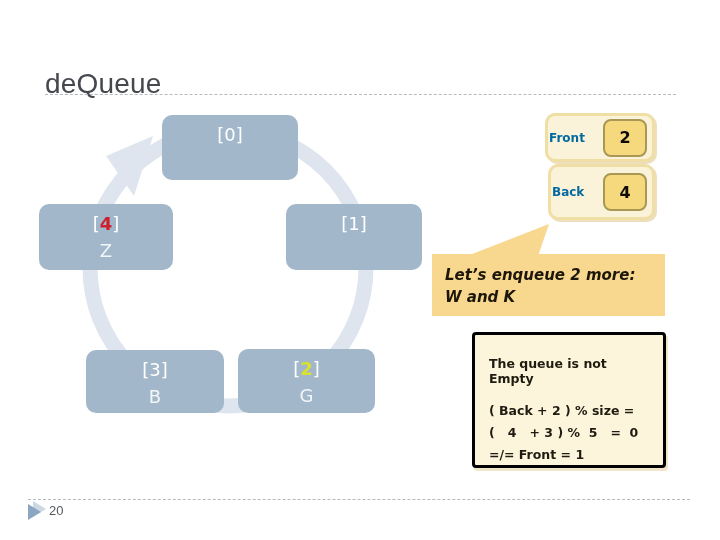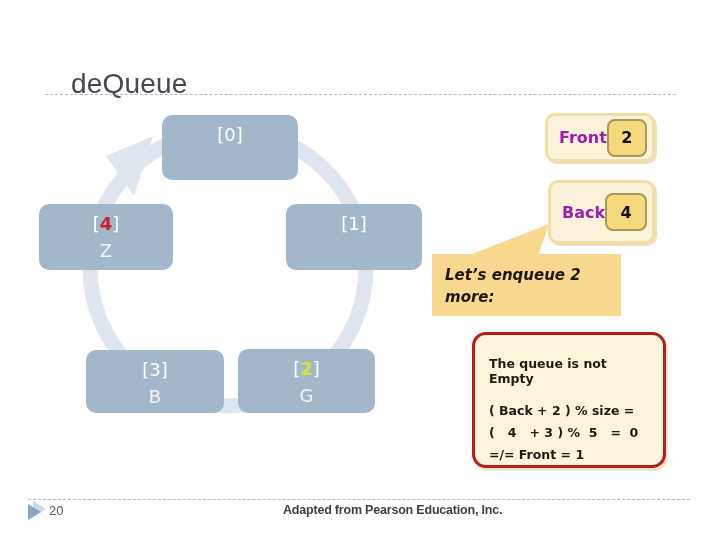--- a/index.html
+++ b/index.html
@@ -3,21 +3,21 @@
 <meta charset="utf-8">
 <style>
   html,body{margin:0;padding:0;background:#ffffff;}
   .slide{
     position:relative;width:720px;height:540px;background:#ffffff;overflow:hidden;
     font-family:"Liberation Sans",sans-serif;
   }
   
   .title{
     position:absolute;left:45px;top:48px;font-size:28px;line-height:34px;
-    color:#45484e;font-weight:400;letter-spacing:0.2px;margin-left:26px;
+    color:#45484e;font-weight:400;letter-spacing:0.2px;
   }
   .title-rule{
     position:absolute;left:45px;top:94px;width:631px;height:0;
     border-top:1px dashed #b5babf;
   }
   
   .bg-svg{position:absolute;left:0;top:0;width:720px;height:540px;}
   
   .qcell{
     position:absolute;background:#a3b7ca;border-radius:10px;color:#ffffff;
@@ -33,39 +33,39 @@
   .cell3{left:86px;top:350px;width:138px;height:63px;}
   .cell2{left:238px;top:349px;width:137px;height:64px;}
   
   .tracker{
     position:absolute;display:flex;align-items:center;
     background:#fbf3d9;border:3px solid #f0dfa4;border-radius:10px;
     box-shadow:2px 2px 0 rgba(214,183,110,.45);box-sizing:border-box;
     font-family:"DejaVu Sans","Liberation Sans",sans-serif;
   }
   .tracker-front{left:545px;top:113px;width:110px;height:49px;}
-  .tracker-back{left:548px;top:180px;width:107px;height:64px;}
-  .tracker-label{margin-left:11px;font-size:16px;font-weight:600;color:#a21caf;}
+  .tracker-back{left:548px;top:164px;width:107px;height:56px;}
+  .tracker-label{margin-left:1px;font-size:12px;font-weight:600;color:#0369a1;}
   .tracker-value{
     margin-left:auto;margin-right:5px;width:40px;height:34px;
     background:#f6d87d;border:2px solid #a99755;border-radius:8px;
     display:flex;align-items:center;justify-content:center;
     font-size:16px;font-weight:bold;color:#0f0c06;
   }
   
   .callout{
-    position:absolute;left:432px;top:254px;width:189px;height:62px;
+    position:absolute;left:432px;top:254px;width:233px;height:62px;
     background:#f8d88e;box-sizing:border-box;padding:10px 0 0 13px;
     font-family:"DejaVu Sans","Liberation Sans",sans-serif;
     font-size:15px;font-style:italic;font-weight:bold;color:#1c160b;line-height:22px;
   }
   
   .info{
     position:absolute;left:472px;top:332px;width:194px;height:136px;
-    background:#fcf5db;border:3px solid #b91c1c;border-radius:14px;
+    background:#fcf5db;border:3px solid #000000;border-radius:4px;
     box-sizing:border-box;padding:21px 8px 0 14px;
     box-shadow:2px 3px 0 rgba(220,190,120,.4);
     font-family:"DejaVu Sans","Liberation Sans",sans-serif;color:#1f1b10;
   }
   .info-title{font-size:12.5px;font-weight:600;}
   .info-title b{font-weight:800;}
   .formula{
     margin-top:14px;font-size:12.5px;font-weight:600;line-height:22px;
     white-space:pre-wrap;
   }
@@ -133,28 +133,28 @@
     <span class="tracker-value">2</span>
   </div>
 
   <div class="tracker tracker-back">
     <span class="tracker-label">Back</span>
     <span class="tracker-value">4</span>
   </div>
 
   <div class="callout">
     <div>Let’s enqueue 2 more:</div>
+    <div>W and K</div>
   </div>
 
   <div class="info">
     <div class="info-title"><span>The queue is not </span><b>Empty</b></div>
     <div class="formula"><span>( Back + 2 ) % size =</span>
 <span>(   4   + 3 ) %  5   =  0</span>
 <span>=/= Front = 1</span></div>
   </div>
 
   <div class="footer-rule"></div>
   <div class="tri tri-light"></div>
   <div class="tri tri-dark"></div>
   <div class="page-num">20</div>
-  <div class="footer-text">Adapted from Pearson Education, Inc.</div>
 
 </div>
 
 </body></html>

